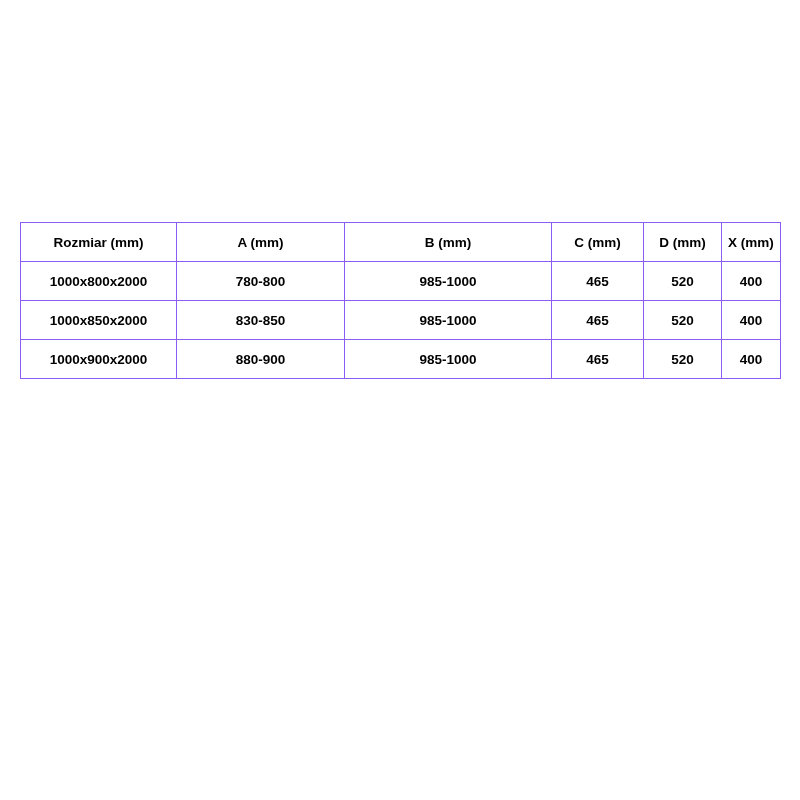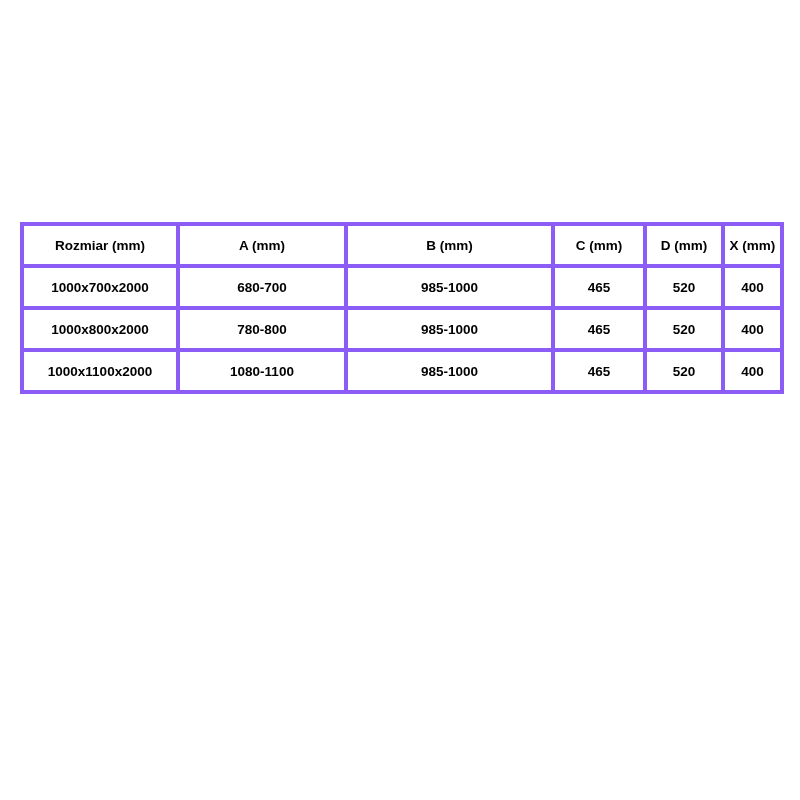--- a/index.html
+++ b/index.html
@@ -20,21 +20,21 @@
     top: 222px;
     width: 760px;
   }
   table.size-table {
     border-collapse: collapse;
     width: 760px;
     table-layout: fixed;
   }
   table.size-table th,
   table.size-table td {
-    border: 4px solid #8b5cf6;
+    border: 1px solid #8b5cf6;
     text-align: center;
     vertical-align: middle;
     height: 38px;
     font-size: 13.5px;
     font-weight: bold;
     padding: 0 4px;
     white-space: nowrap;
   }
   table.size-table thead th {
     font-size: 13.5px;
@@ -66,38 +66,38 @@
         <th>Rozmiar (mm)</th>
         <th>A (mm)</th>
         <th>B (mm)</th>
         <th>C (mm)</th>
         <th>D (mm)</th>
         <th>X (mm)</th>
       </tr>
     </thead>
     <tbody>
       <tr>
-        <td>1000x700x2000</td>
-        <td>680-700</td>
-        <td>985-1000</td>
-        <td>465</td>
-        <td>520</td>
-        <td>400</td>
-      </tr>
-      <tr>
         <td>1000x800x2000</td>
         <td>780-800</td>
         <td>985-1000</td>
         <td>465</td>
         <td>520</td>
         <td>400</td>
       </tr>
       <tr>
-        <td>1000x1100x2000</td>
-        <td>1080-1100</td>
+        <td>1000x850x2000</td>
+        <td>830-850</td>
+        <td>985-1000</td>
+        <td>465</td>
+        <td>520</td>
+        <td>400</td>
+      </tr>
+      <tr>
+        <td>1000x900x2000</td>
+        <td>880-900</td>
         <td>985-1000</td>
         <td>465</td>
         <td>520</td>
         <td>400</td>
       </tr>
     </tbody>
   </table>
 </div>
 
 </body></html>

